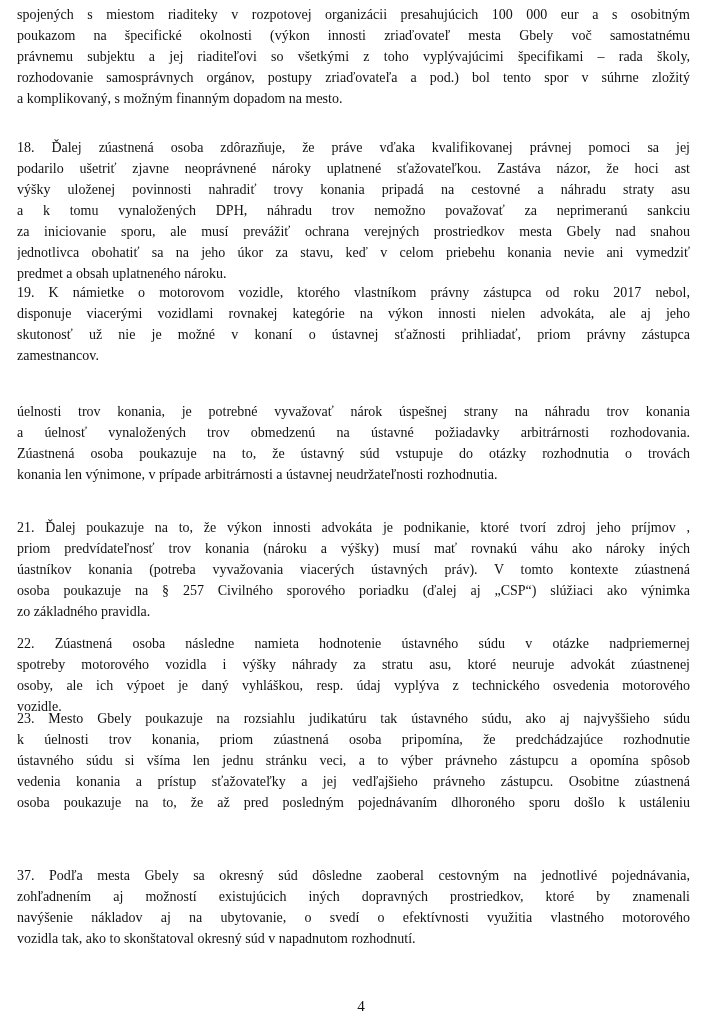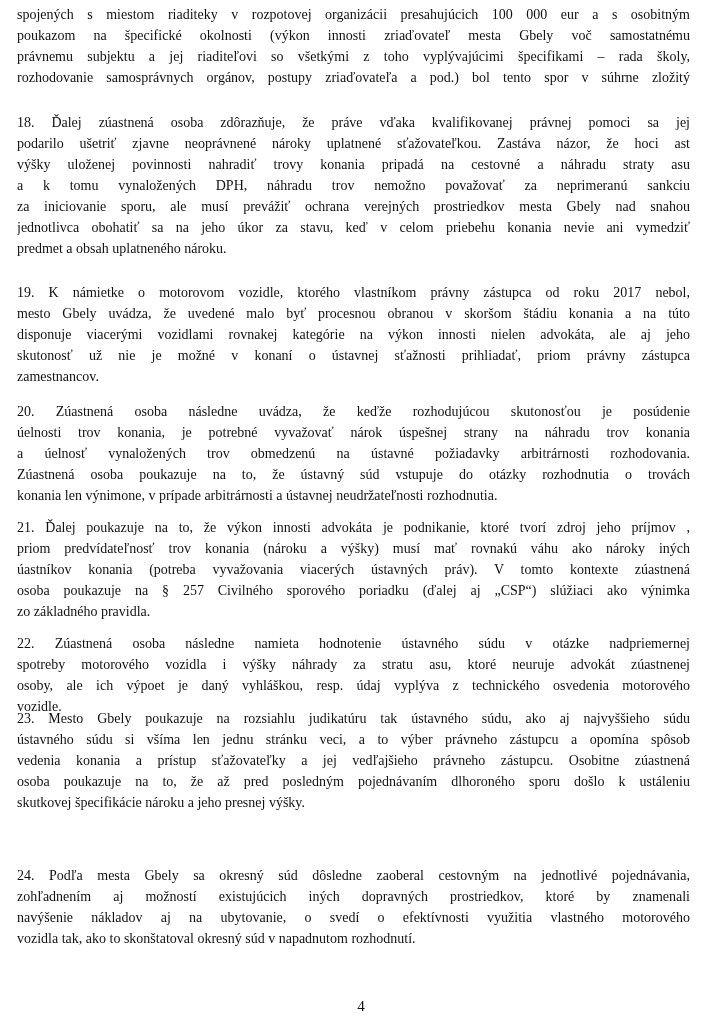--- a/index.html
+++ b/index.html
@@ -15,64 +15,63 @@
 </style>
 </head>
 <body>
 
 <div class="page" id="page">
     <div class="para" style="top: 4px;">
       <div class="line">spojených s miestom riaditeky v  rozpotovej organizácii presahujúcich 100  000 eur a s osobitným</div>
       <div class="line">poukazom na špecifické okolnosti (výkon innosti zriaďovateľ  mesta Gbely voč samostatnému</div>
       <div class="line">právnemu subjektu a jej riaditeľovi so všetkými z  toho vyplývajúcimi špecifikami – rada školy,</div>
       <div class="line">rozhodovanie samosprávnych orgánov, postupy zriaďovateľa a  pod.) bol tento spor v súhrne zložitý</div>
+      <div class="line last">a komplikovaný, s možným finanným dopadom na mesto.</div>
     </div>
-    <div class="para" style="top: 112px;">
+    <div class="para" style="top: 137px;">
       <div class="line">18. Ďalej zúastnená osoba zdôrazňuje, že práve vďaka kvalifikovanej právnej pomoci sa jej</div>
       <div class="line">podarilo ušetriť zjavne neoprávnené nároky uplatnené sťažovateľkou. Zastáva názor, že hoci ast</div>
       <div class="line">výšky uloženej povinnosti nahradiť trovy konania pripadá na cestovné a  náhradu straty asu</div>
       <div class="line">a k tomu vynaložených DPH, náhradu trov nemožno považovať za neprimeranú sankciu</div>
       <div class="line">za iniciovanie sporu, ale musí prevážiť ochrana verejných prostriedkov  mesta Gbely nad snahou</div>
       <div class="line">jednotlivca obohatiť sa na jeho úkor za stavu, keď v  celom priebehu konania nevie ani vymedziť</div>
       <div class="line last">predmet a obsah uplatneného nároku.</div>
     </div>
     <div class="para" style="top: 282px;">
       <div class="line">19. K námietke o motorovom vozidle, ktorého vlastníkom právny zástupca od roku 2017 nebol,</div>
-      <div class="line">mesto Gbely uvádza, že uvedené malo byť procesnou obranou v  skoršom štádiu konania a na túto</div>
       <div class="line">disponuje viacerými vozidlami rovnakej kategórie na výkon innosti nielen advokáta, ale aj jeho</div>
       <div class="line">skutonosť už nie je možné v  konaní o ústavnej sťažnosti prihliadať, priom právny zástupca</div>
       <div class="line last">zamestnancov.</div>
     </div>
     <div class="para" style="top: 401px;">
-      <div class="line">20. Zúastnená osoba následne uvádza, že  keďže rozhodujúcou skutonosťou je posúdenie</div>
       <div class="line">úelnosti trov konania, je potrebné vyvažovať nárok úspešnej strany na náhradu trov konania</div>
       <div class="line">a úelnosť vynaložených trov obmedzenú na ústavné požiadavky arbitrárnosti rozhodovania.</div>
       <div class="line">Zúastnená osoba poukazuje na to, že ústavný súd vstupuje do otázky rozhodnutia o  trovách</div>
       <div class="line last">konania len výnimone, v prípade arbitrárnosti a  ústavnej neudržateľnosti rozhodnutia.</div>
     </div>
     <div class="para" style="top: 517px;">
       <div class="line">21. Ďalej poukazuje na to, že výkon innosti advokáta je podnikanie, ktoré tvorí zdroj jeho príjmov ,</div>
       <div class="line">priom predvídateľnosť trov konania (nároku a   výšky) musí mať rovnakú váhu ako nároky iných</div>
       <div class="line">úastníkov konania (potreba vyvažovania viacerých ústavných práv). V  tomto kontexte zúastnená</div>
       <div class="line">osoba poukazuje na § 257 Civilného sporového poriadku (ďalej aj „CSP“) slúžiaci ako výnimka</div>
       <div class="line last">zo základného pravidla.</div>
     </div>
     <div class="para" style="top: 633px;">
       <div class="line">22. Zúastnená osoba následne namieta hodnotenie ústavného súdu v otázke nadpriemernej</div>
       <div class="line">spotreby motorového vozidla i výšky náhrady za stratu asu, ktoré neuruje advokát zúastnenej</div>
       <div class="line">osoby, ale ich výpoet je daný vyhláškou, resp. údaj vyplýva z  technického osvedenia motorového</div>
       <div class="line last">vozidle.</div>
     </div>
     <div class="para" style="top: 708px;">
       <div class="line">23. Mesto Gbely poukazuje na rozsiahlu judikatúru tak ústavného súdu, ako aj najvyššieho súdu</div>
+      <div class="line">k úelnosti trov konania, priom zúastnená osoba pripomína, že predchádzajúce rozhodnutie</div>
       <div class="line">ústavného súdu si všíma len jednu stránku veci, a to výber právneho zástupcu a opomína spôsob</div>
       <div class="line">vedenia konania a prístup sťažovateľky a  jej vedľajšieho právneho zástupcu. Osobitne zúastnená</div>
       <div class="line">osoba poukazuje na to, že až pred posledným pojednávaním dlhoroného sporu došlo k ustáleniu</div>
-      <div class="line last">skutkovej špecifikácie nároku a jeho presnej výšky.</div>
     </div>
     <div class="para" style="top: 865px;">
-      <div class="line">24. Podľa  mesta Gbely sa okresný súd dôsledne zaoberal cestovným na jednotlivé pojednávania,</div>
+      <div class="line">37. Podľa  mesta Gbely sa okresný súd dôsledne zaoberal cestovným na jednotlivé pojednávania,</div>
       <div class="line">zohľadnením aj možností existujúcich iných dopravných prostriedkov, ktoré by znamenali</div>
       <div class="line">navýšenie nákladov aj na ubytovanie, o svedí  o efektívnosti využitia vlastného motorového</div>
       <div class="line last">vozidla tak, ako to skonštatoval okresný súd v napadnutom rozhodnutí.</div>
     </div>
   </div>
 <div class="pagenum">4</div>
 
 </body></html>

